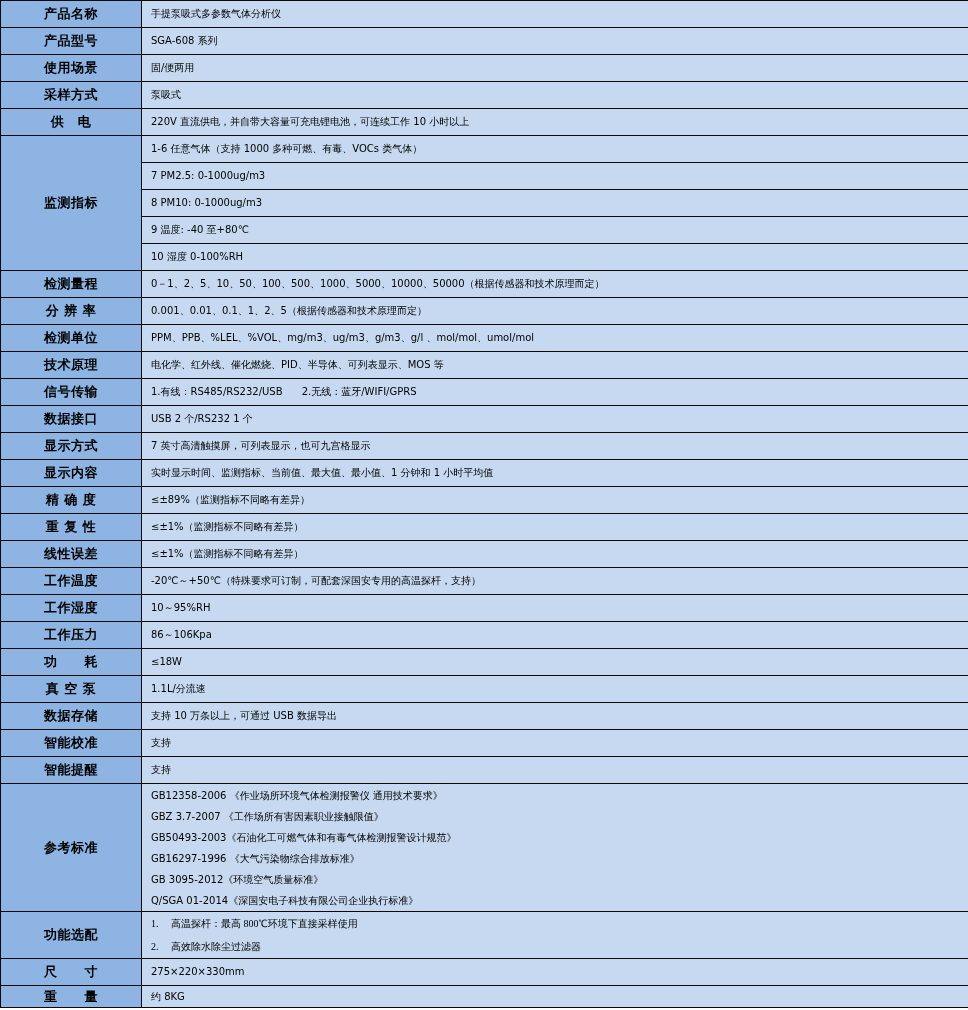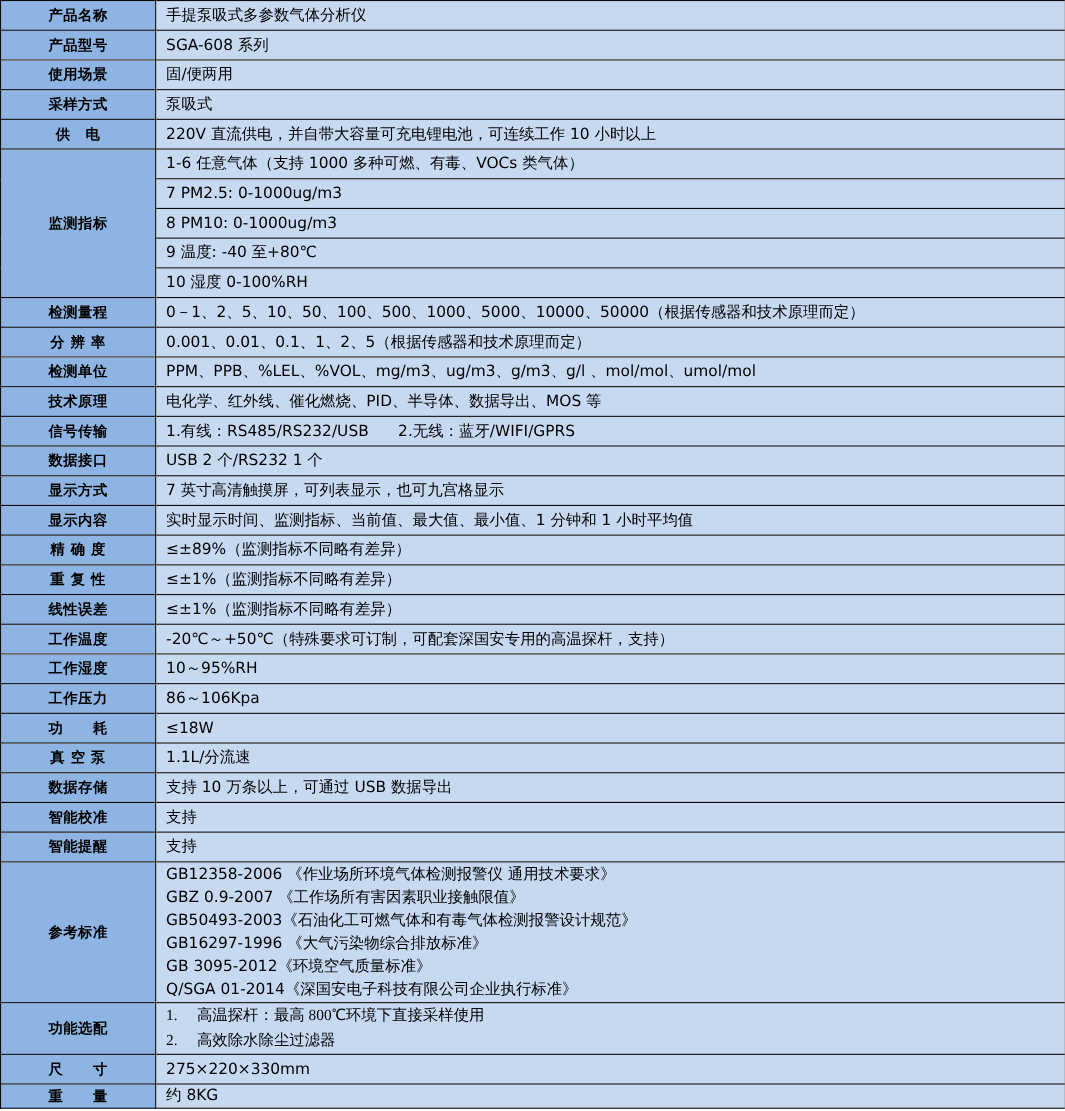--- a/index.html
+++ b/index.html
@@ -28,21 +28,21 @@
   col.c-value { width: 827px; }
   td.label {
     background: #8db4e2;
     font-weight: bold;
     font-size: 13px;
     text-align: center;
     letter-spacing: 0.5px;
   }
   td.value {
     background: #c6d9f1;
-    font-size: 14px;
+    font-size: 10px;
     padding: 0 4px 0 9px;
     white-space: pre-wrap;
     line-height: 1.35;
   }
   tr.single { height: 27px; }
   tr.row-reference-standards { height: 128px; }
   tr.row-reference-standards .line { line-height: 21px; }
   tr.row-optional-features { height: 46px; font-family: Liberation Serif, serif; }
   tr.row-optional-features .line { line-height: 23px; }
   tr.row-weight { height: 22px; }
@@ -100,21 +100,21 @@
         <tr class="single row-resolution">
           <td class="label">分 辨 率</td>
           <td class="value">0.001、0.01、0.1、1、2、5（根据传感器和技术原理而定）</td>
         </tr>
         <tr class="single row-detection-units">
           <td class="label">检测单位</td>
           <td class="value">PPM、PPB、%LEL、%VOL、mg/m3、ug/m3、g/m3、g/l 、mol/mol、umol/mol</td>
         </tr>
         <tr class="single row-technical-principle">
           <td class="label">技术原理</td>
-          <td class="value">电化学、红外线、催化燃烧、PID、半导体、数据导出、MOS 等</td>
+          <td class="value">电化学、红外线、催化燃烧、PID、半导体、可列表显示、MOS 等</td>
         </tr>
         <tr class="single row-signal-transmission">
           <td class="label">信号传输</td>
           <td class="value">1.有线：RS485/RS232/USB      2.无线：蓝牙/WIFI/GPRS</td>
         </tr>
         <tr class="single row-data-interface">
           <td class="label">数据接口</td>
           <td class="value">USB 2 个/RS232 1 个</td>
         </tr>
         <tr class="single row-display-mode">
@@ -164,21 +164,21 @@
         <tr class="single row-smart-calibration">
           <td class="label">智能校准</td>
           <td class="value">支持</td>
         </tr>
         <tr class="single row-smart-reminder">
           <td class="label">智能提醒</td>
           <td class="value">支持</td>
         </tr>
         <tr class=" row-reference-standards">
           <td class="label">参考标准</td>
-          <td class="value"><div class="line">GB12358-2006 《作业场所环境气体检测报警仪 通用技术要求》</div><div class="line">GBZ 0.9-2007 《工作场所有害因素职业接触限值》</div><div class="line">GB50493-2003《石油化工可燃气体和有毒气体检测报警设计规范》</div><div class="line">GB16297-1996 《大气污染物综合排放标准》</div><div class="line">GB 3095-2012《环境空气质量标准》</div><div class="line">Q/SGA 01-2014《深国安电子科技有限公司企业执行标准》</div></td>
+          <td class="value"><div class="line">GB12358-2006 《作业场所环境气体检测报警仪 通用技术要求》</div><div class="line">GBZ 3.7-2007 《工作场所有害因素职业接触限值》</div><div class="line">GB50493-2003《石油化工可燃气体和有毒气体检测报警设计规范》</div><div class="line">GB16297-1996 《大气污染物综合排放标准》</div><div class="line">GB 3095-2012《环境空气质量标准》</div><div class="line">Q/SGA 01-2014《深国安电子科技有限公司企业执行标准》</div></td>
         </tr>
         <tr class=" row-optional-features">
           <td class="label">功能选配</td>
           <td class="value"><div class="line">1.　 高温探杆：最高 800℃环境下直接采样使用</div><div class="line">2.　 高效除水除尘过滤器</div></td>
         </tr>
         <tr class="single row-dimensions">
           <td class="label">尺　　寸</td>
           <td class="value">275×220×330mm</td>
         </tr>
         <tr class="single row-weight">

